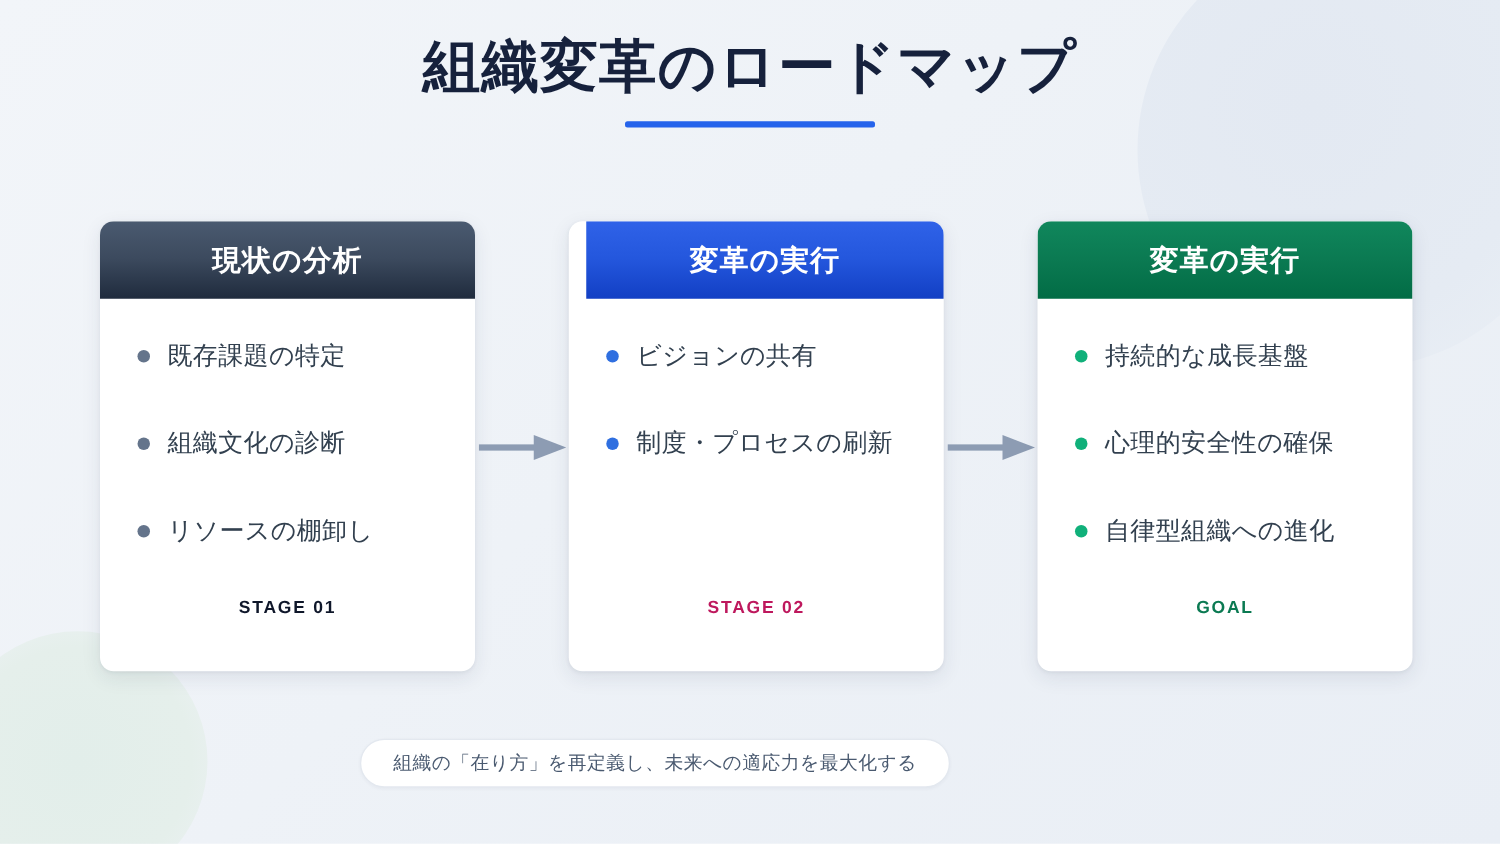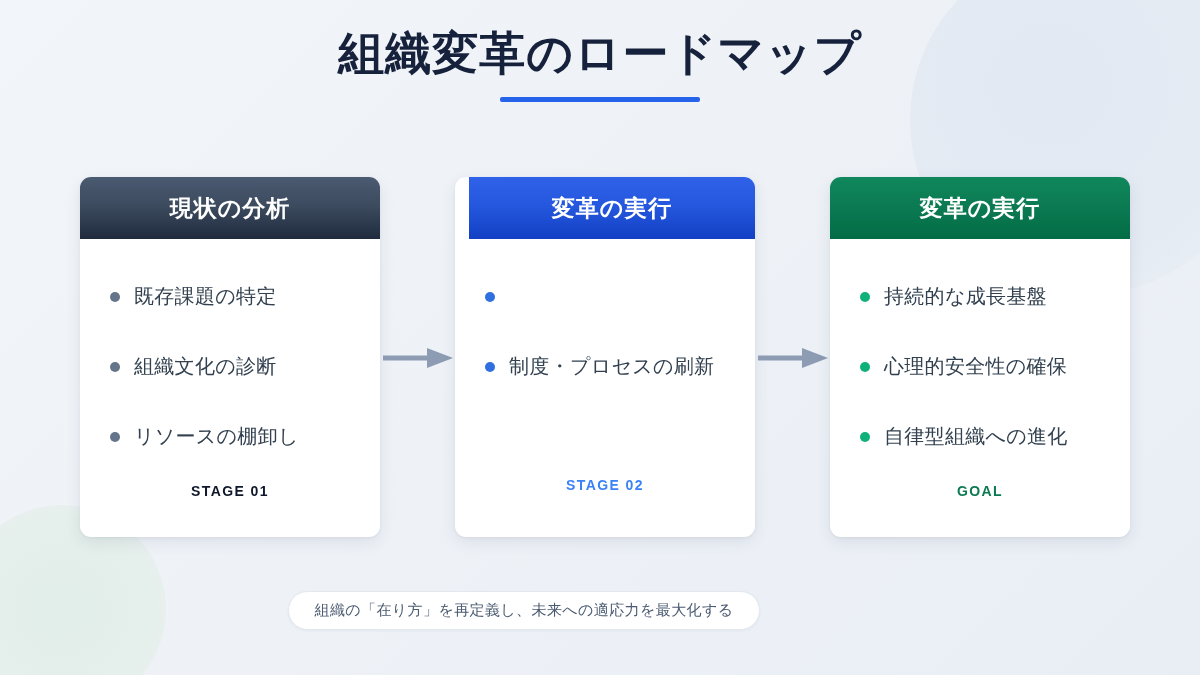--- a/index.html
+++ b/index.html
@@ -38,21 +38,21 @@
     width:1040px; height:360px;
     display:flex; align-items:flex-start;
   }
 
   .card {
     width:300px; height:360px;
     background:#ffffff;
     border-radius:11px;
     box-shadow:0 5px 16px rgba(30,45,75,0.09), 0 1px 3px rgba(30,45,75,0.06);
     display:flex; flex-direction:column;
-    overflow:hidden; flex:0 0 auto;gap:12px;
+    overflow:hidden; flex:0 0 auto;
   }
   .card-header {
     height:62px; flex:0 0 62px;
     display:flex; align-items:center; justify-content:center;
     color:#ffffff; font-size:23px; font-weight:bold; letter-spacing:1px;
   }
   .card-header.slate { background:linear-gradient(180deg,#4a5a70 0%,#3c4a5e 48%,#1f2b3d 100%); }
   .card-header.blue  { background:linear-gradient(180deg,#2f62e8 0%,#2457dd 48%,#123fc4 100%);margin-left:14px; }
   .card-header.green { background:linear-gradient(180deg,#10875c 0%,#0b7a52 48%,#026c45 100%); }
 
@@ -72,21 +72,21 @@
   .bullet.slate { background:#64748b; }
   .bullet.blue  { background:#2f6fe0; }
   .bullet.green { background:#10b07a; }
   .item-text { font-size:20px; color:#32404f; letter-spacing:0.3px; white-space:nowrap; }
 
   .card-footer {
     margin-top:auto; padding-bottom:44px;
     text-align:center; font-size:14px; font-weight:bold; letter-spacing:1.4px;
   }
   .card-footer.slate { color:#0f172a; }
-  .card-footer.blue  { color:#3b82f6; }
+  .card-footer.blue  { color:#be185d; }
   .card-footer.green { color:#0b7a52; }
 
   
   .arrow {
     flex:0 0 75px; height:360px;
     display:flex; align-items:center; justify-content:center;
     padding-top:2px;
   }
 </style>
 </head>
@@ -129,20 +129,21 @@
       <polygon points="44,2 70,12 44,22" fill="#8d9cb3"></polygon>
     </svg>
   </div>
 
   <div class="card">
     <div class="card-header blue">変革の実行</div>
     <div class="card-body">
       <ul class="item-list">
         <li class="item">
           <span class="bullet blue"></span>
+          <span class="item-text">ビジョンの共有</span>
         </li>
         <li class="item">
           <span class="bullet blue"></span>
           <span class="item-text">制度・プロセスの刷新</span>
         </li>
       </ul>
       <div class="card-footer blue">STAGE 02</div>
     </div>
   </div>
 

